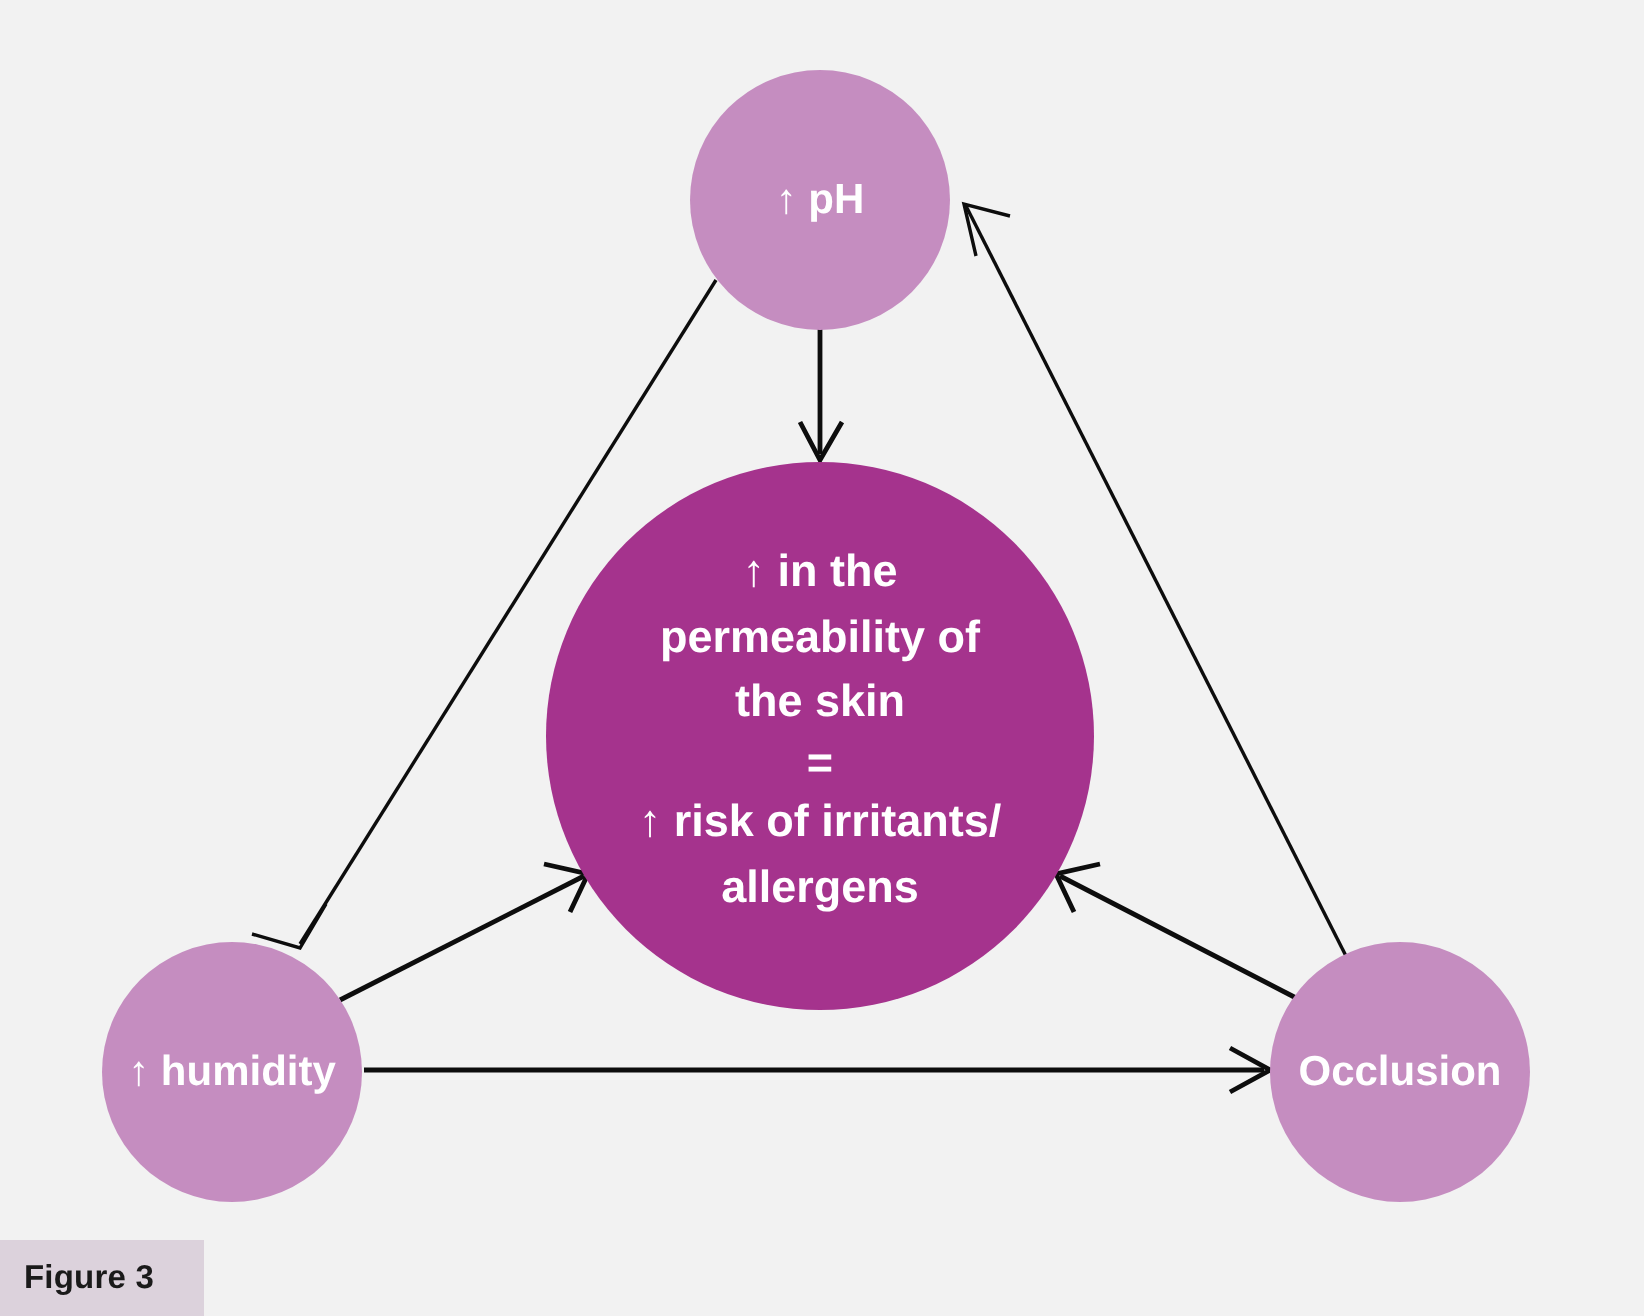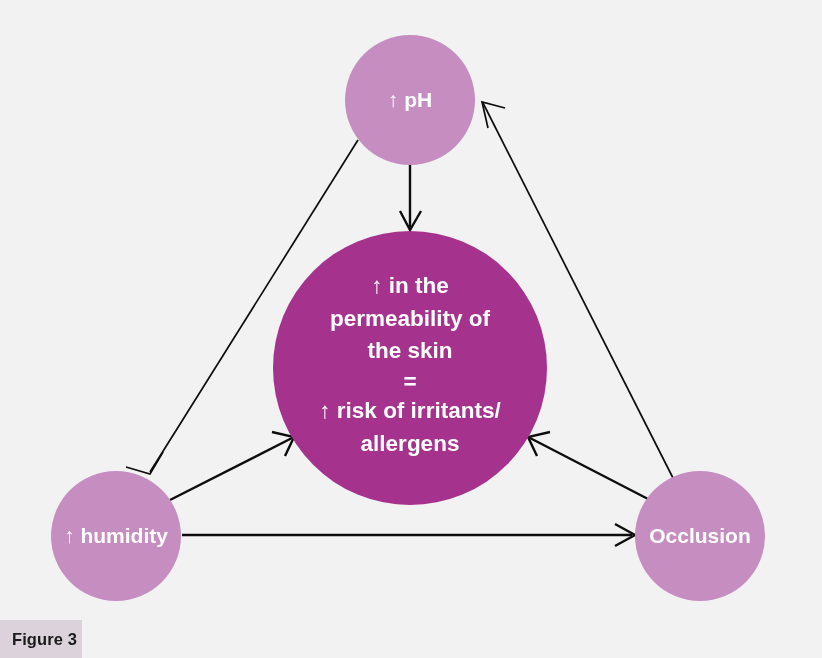--- a/index.html
+++ b/index.html
@@ -48,21 +48,21 @@
     fill: none;
     stroke-linecap: butt;
   }
   .arrow-head.thin {
     stroke-width: 1.7;
   }
   .figure-caption-box {
     position: absolute;
     left: 0;
     top: 620px;
-    width: 82px;
+    width: 102px;
     height: 38px;
     background: #dcd2dc;
     display: flex;
     align-items: center;
     padding-left: 12px;
     box-sizing: border-box;
   }
   .figure-caption-text {
     font-family: "Liberation Sans", sans-serif;
     font-size: 16.5px;

